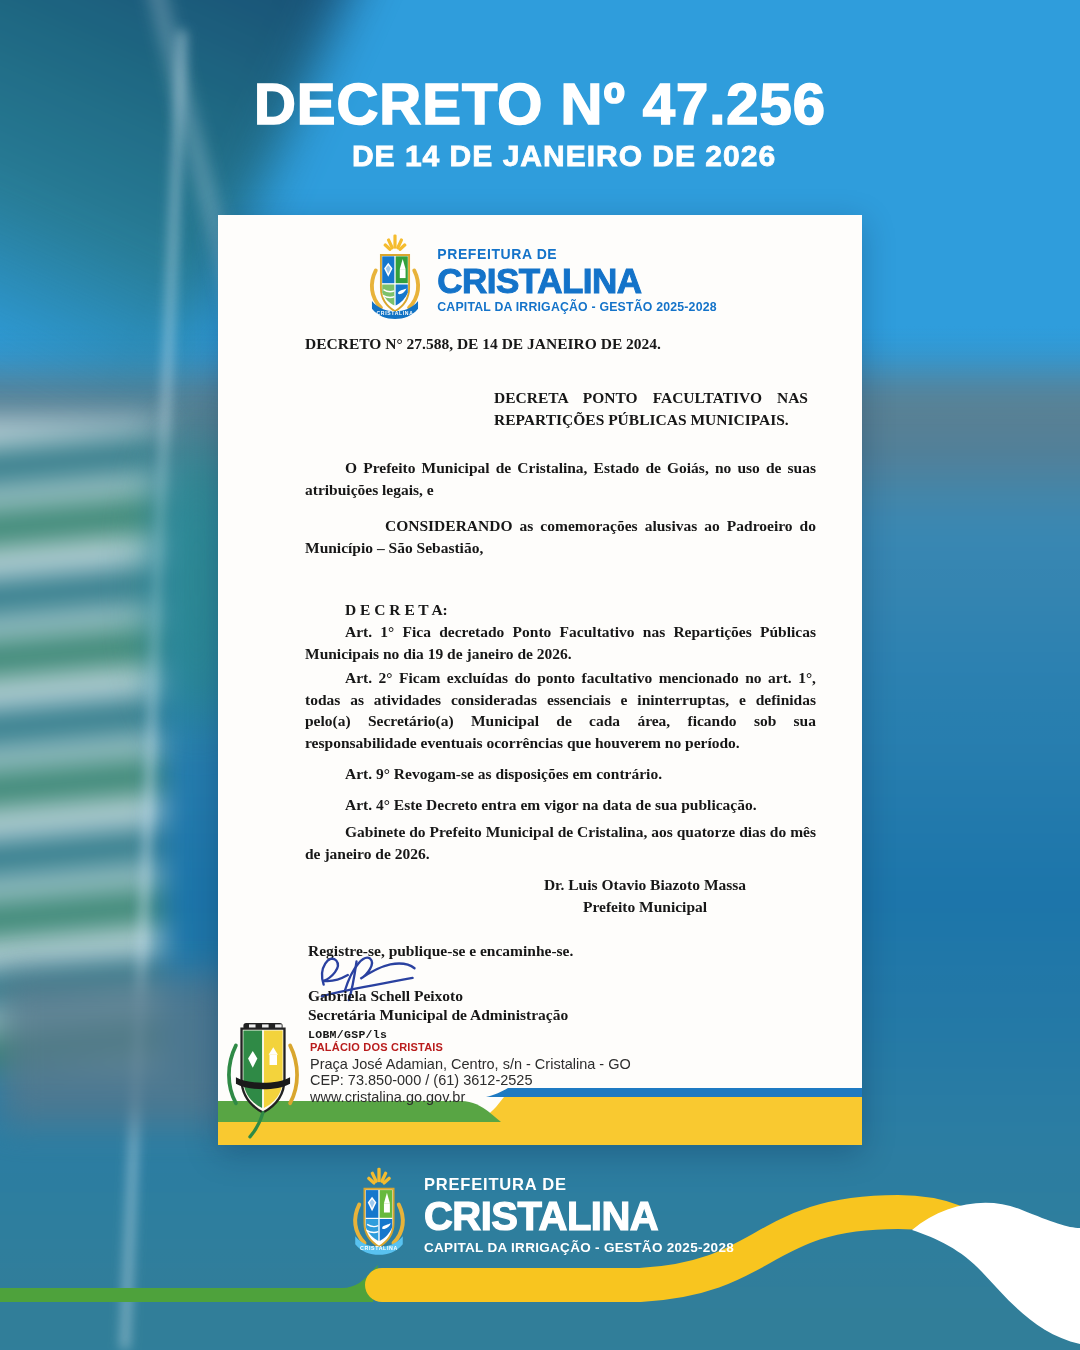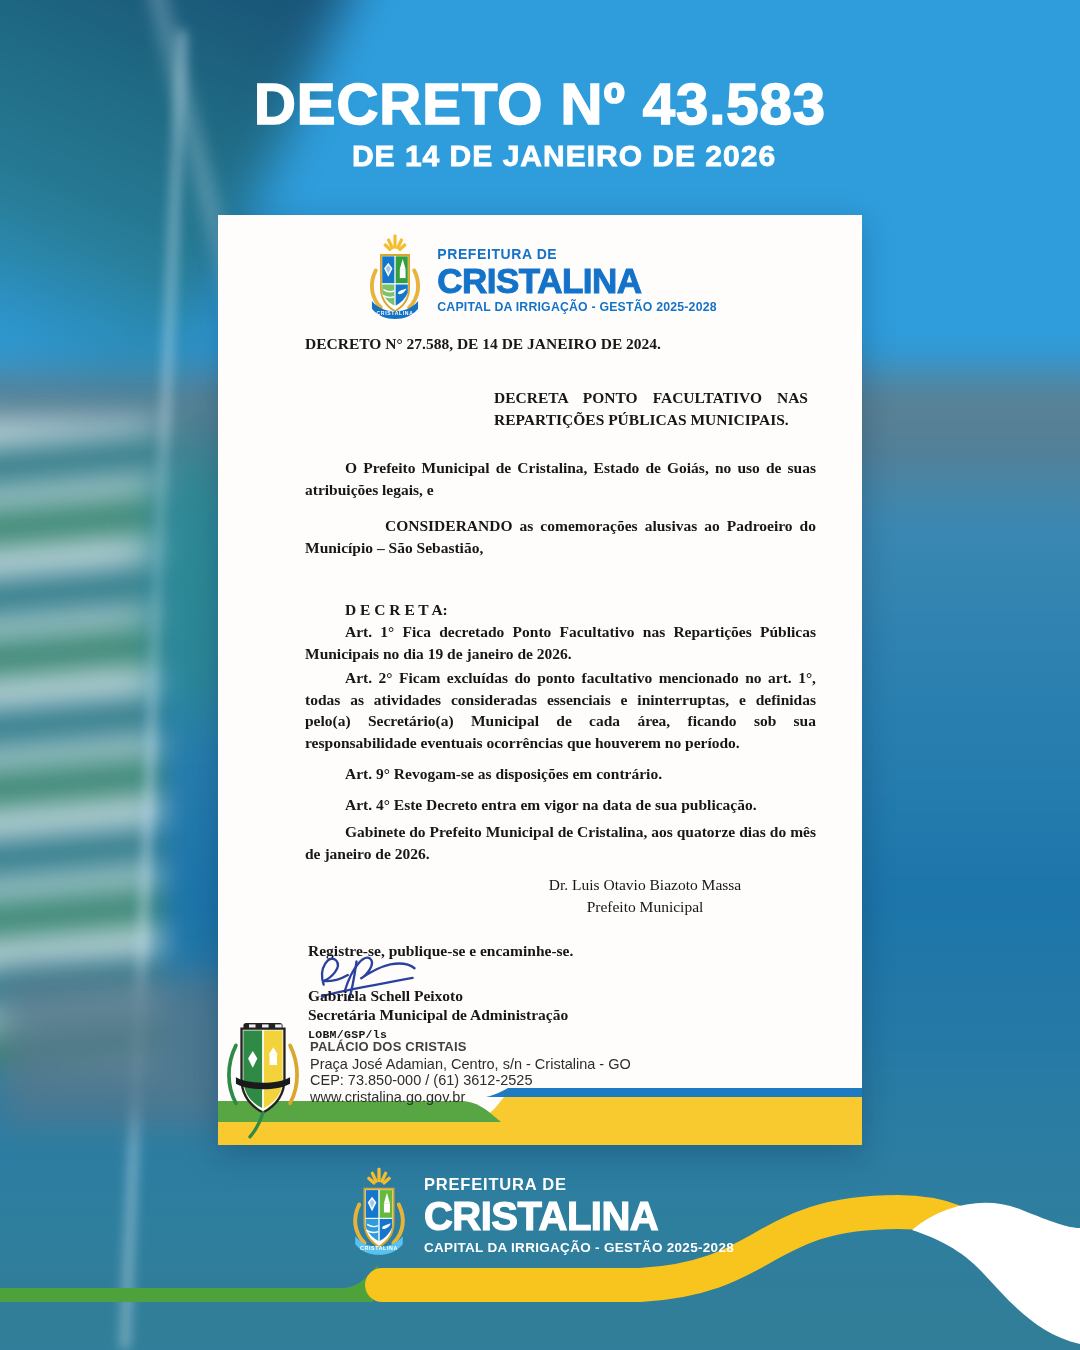--- a/index.html
+++ b/index.html
@@ -40,28 +40,28 @@
   .subject{top:172px;left:276px;right:auto;width:314px;}
   .p-preamble{top:242px;}
   .p-considerando{top:300px;}
   .p-decreta{top:384px;text-align:left;}
   .p-art1{top:406px;}
   .p-art2{top:452px;}
   .p-art3{top:548px;}
   .p-art4{top:579px;}
   .p-gabinete{top:606px;}
   .signer{position:absolute;top:659px;left:267px;width:320px;text-align:center;
-    font-family:"Liberation Serif",serif;font-weight:normal;font-size:15.5px;line-height:22px;}
+    font-family:"Liberation Serif",serif;font-weight:bold;font-size:15.5px;line-height:22px;}
   .p-registre{top:725px;left:90px;text-align:left;}
   .sig-svg{position:absolute;left:95px;top:731px;}
   .secretary{position:absolute;left:90px;top:772px;font-family:"Liberation Serif",serif;font-weight:bold;
     font-size:15.5px;line-height:18.5px;}
   .secretary .initials{font-size:11.5px;letter-spacing:.3px;margin-top:2px;font-family:Liberation Mono, monospace;}
   .contact{position:absolute;left:92px;top:824px;color:#2d2d2d;font-size:14.5px;line-height:16.5px;z-index:3;}
-  .contact .building{font-weight:bold;font-size:13px;letter-spacing:.2px;color:#404040;}
+  .contact .building{font-weight:bold;font-size:11px;letter-spacing:.2px;color:#b91c1c;}
   .page-stripes{position:absolute;left:0;bottom:0;z-index:2;}
   .old-crest{position:absolute;left:3px;top:800px;z-index:4;}
   
   .footer-brand{position:absolute;left:0;top:1166px;width:100%;display:flex;justify-content:center;align-items:center;gap:12px;color:#fff;z-index:6;}
   .footer-brand .org{font-size:16.5px;font-weight:bold;letter-spacing:.8px;}
   .footer-brand .city{font-size:40px;font-weight:bold;letter-spacing:-.5px;-webkit-text-stroke:1.2px #fff;margin-top:2px;line-height:1;}
   .footer-brand .tag{font-size:13.5px;font-weight:bold;letter-spacing:.3px;margin-top:4px;}
   .waves{position:absolute;left:0;top:1150px;z-index:5;}
 </style>
 </head>
@@ -71,21 +71,21 @@
 
   <div class="bg bg-building"></div>
   <div class="bg bg-flag-top"></div>
   <div class="bg bg-flag-stripes"></div>
   <div class="bg bg-pole"></div>
   <div class="bg bg-pole2"></div>
   <div class="bg bg-teal-blob"></div>
   <div class="bg bg-roof"></div>
 
   <div class="title-wrap">
-    <div class="title-main">DECRETO Nº 43.583</div>
+    <div class="title-main">DECRETO Nº 47.256</div>
     <div class="title-sub">DE 14 DE JANEIRO DE 2026</div>
   </div>
 
   <div class="page">
 
     <div class="doc-logo">
       <svg width="64" height="94" viewBox="0 0 100 146">
         <g fill="#f5bc2e">
           <rect x="47.5" y="2" width="5" height="22" rx="2"></rect>
           <rect x="47.5" y="6" width="5" height="18" rx="2" transform="rotate(-25 50 32)"></rect>

